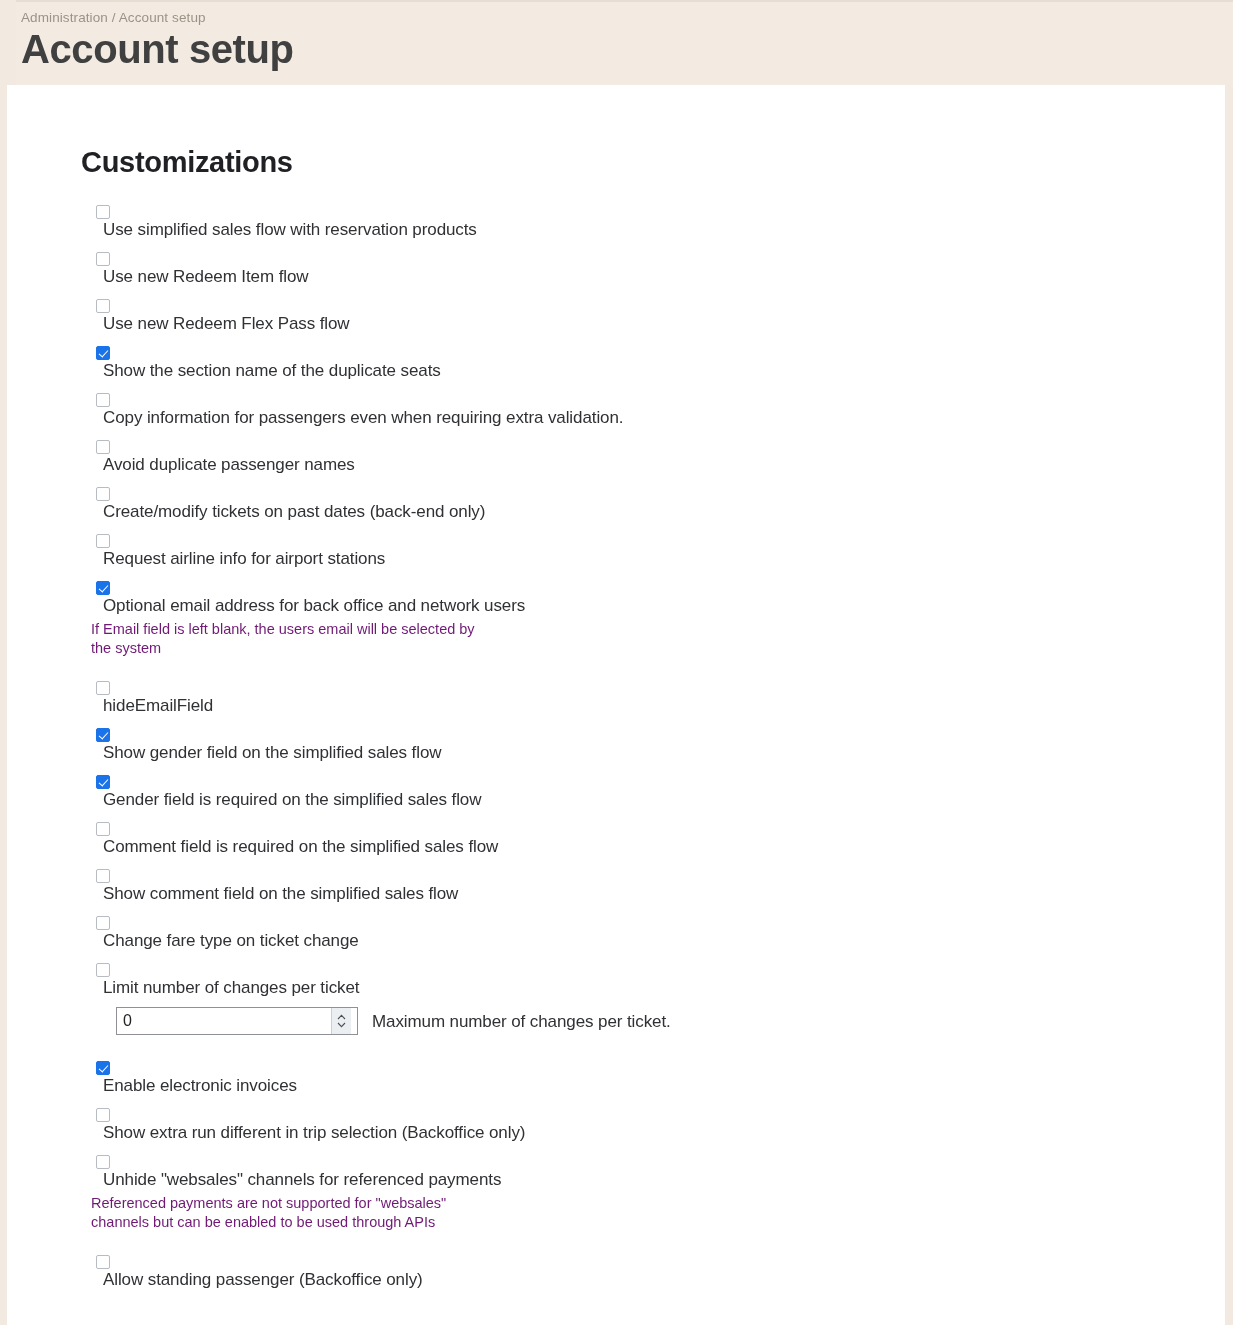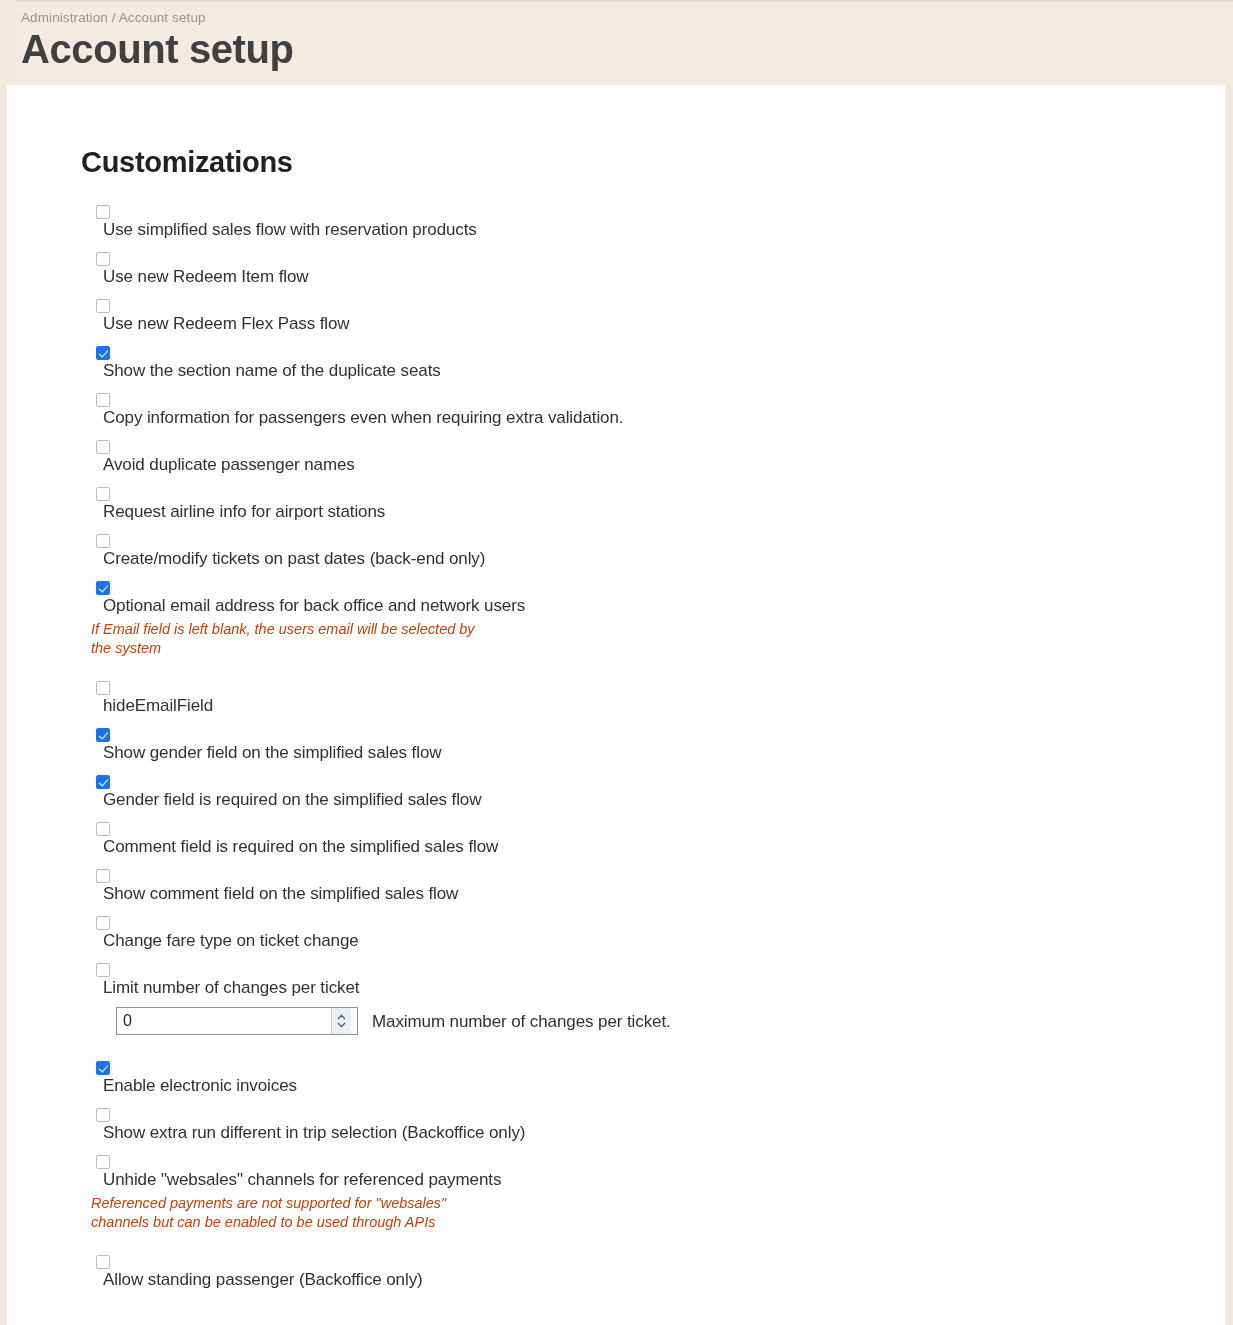--- a/index.html
+++ b/index.html
@@ -115,23 +115,22 @@
     letter-spacing: -0.1px;
     white-space: nowrap;
     cursor: default;
   }
 
   
   .help-text {
     margin-top: 18px;
     padding-left: 10px;
     font-size: 14.5px;
-    font-style: italic;
     line-height: 19px;
-    color: #c2410c;
+    color: #701a75;
     letter-spacing: 0px;
     max-width: 430px;
     white-space: pre-line;
   }
   .help-text.gap-after { margin-bottom: 17px; }
 
   
   .number-row {
     display: flex;
     align-items: center;
@@ -210,25 +209,25 @@
         <div class="check-row">
           <span class="cb" role="checkbox" aria-checked="false"></span>
           <span class="cb-label">Copy information for passengers even when requiring extra validation.</span>
         </div>
         <div class="check-row">
           <span class="cb" role="checkbox" aria-checked="false"></span>
           <span class="cb-label">Avoid duplicate passenger names</span>
         </div>
         <div class="check-row">
           <span class="cb" role="checkbox" aria-checked="false"></span>
+          <span class="cb-label">Create/modify tickets on past dates (back-end only)</span>
+        </div>
+        <div class="check-row">
+          <span class="cb" role="checkbox" aria-checked="false"></span>
           <span class="cb-label">Request airline info for airport stations</span>
-        </div>
-        <div class="check-row">
-          <span class="cb" role="checkbox" aria-checked="false"></span>
-          <span class="cb-label">Create/modify tickets on past dates (back-end only)</span>
         </div>
         <div class="check-row">
           <span class="cb checked" role="checkbox" aria-checked="true"></span>
           <span class="cb-label">Optional email address for back office and network users</span>
         </div>
         <div class="help-text gap-after">If Email field is left blank, the users email will be selected by
 the system</div>
         <div class="check-row tight">
           <span class="cb" role="checkbox" aria-checked="false"></span>
           <span class="cb-label">hideEmailField</span>

